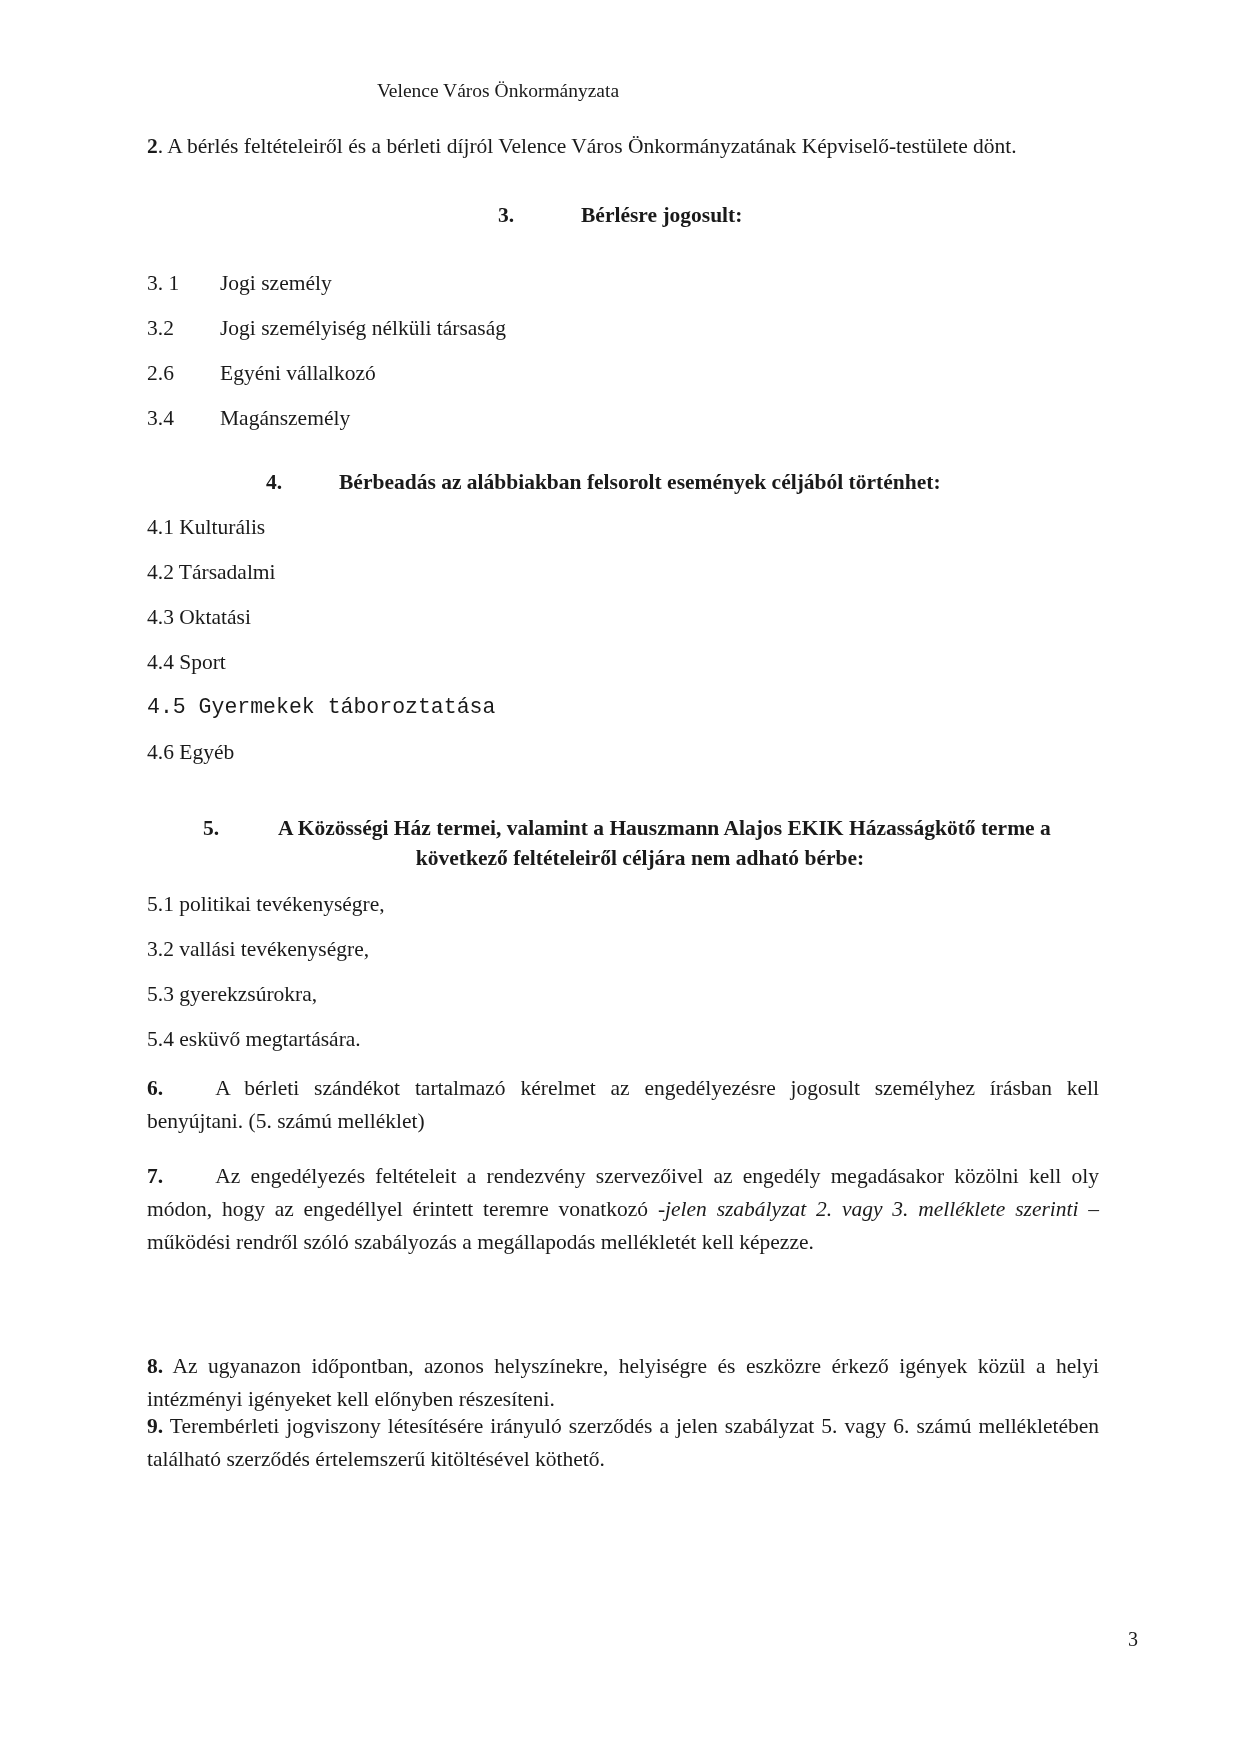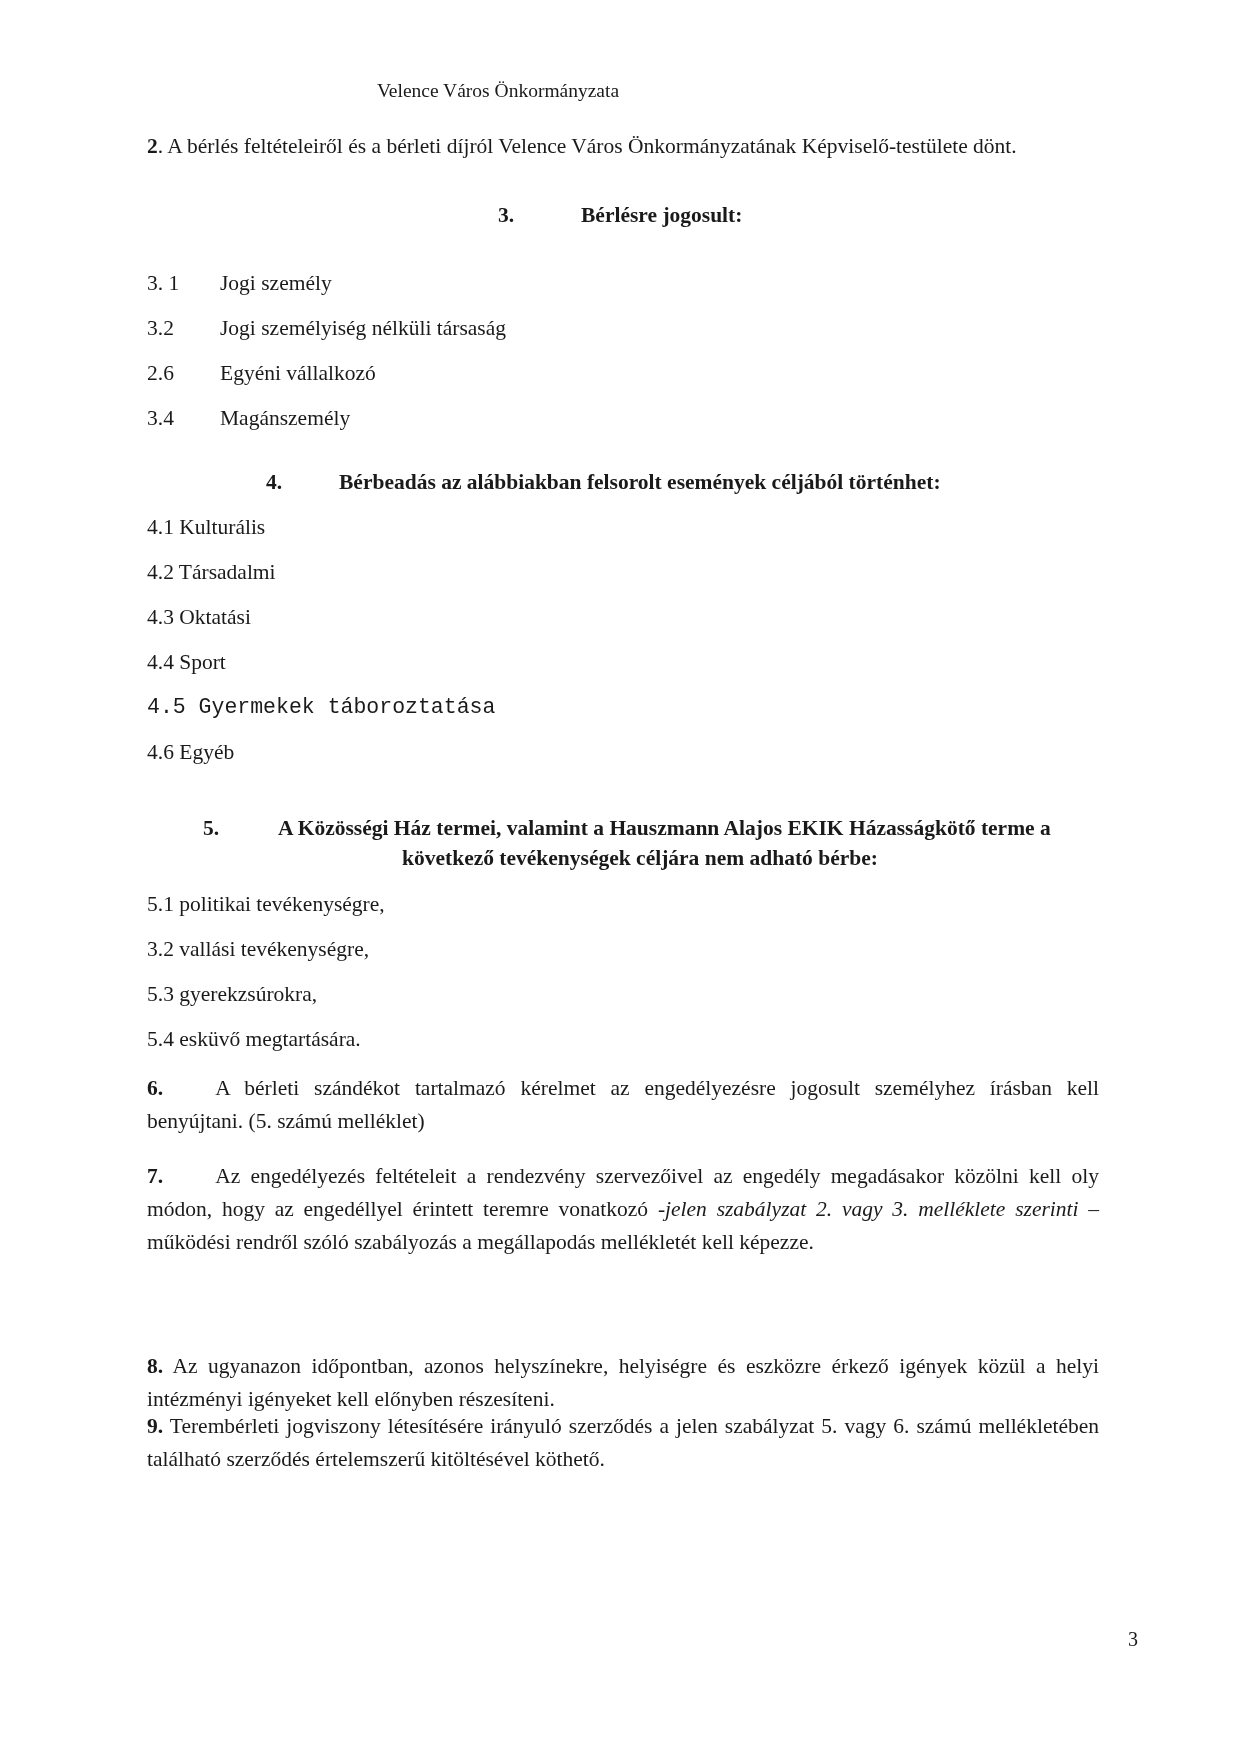--- a/index.html
+++ b/index.html
@@ -41,21 +41,21 @@
 <div class="abs li" style="top:515px;">4.1 Kulturális</div>
 <div class="abs li" style="top:560px;">4.2 Társadalmi</div>
 <div class="abs li" style="top:605px;">4.3 Oktatási</div>
 <div class="abs li" style="top:650px;">4.4 Sport</div>
 <div class="abs li" style="top:695px;font-family:Liberation Mono, monospace;">4.5 Gyermekek táboroztatása</div>
 <div class="abs li" style="top:740px;">4.6 Egyéb</div>
 
 <div class="abs heading" style="left:163px; top:816px;margin-left:40px;">
   <span style="display:inline-block;width:75px;">5.</span><span>A Közösségi Ház termei, valamint a Hauszmann Alajos EKIK Házasságkötő terme a</span>
 </div>
-<div class="abs heading" style="left:0; width:1240px; text-align:center; top:846px; padding-left:40px; box-sizing:border-box;">következő tevékenységek céljára nem adható bérbe:</div>
+<div class="abs heading" style="left:0; width:1240px; text-align:center; top:846px; padding-left:40px; box-sizing:border-box;">következő feltételeiről céljára nem adható bérbe:</div>
 
 <div class="abs li" style="top:892px;">5.1 politikai tevékenységre,</div>
 <div class="abs li" style="top:937px;">3.2 vallási tevékenységre,</div>
 <div class="abs li" style="top:982px;">5.3 gyerekzsúrokra,</div>
 <div class="abs li" style="top:1027px;">5.4 esküvő megtartására.</div>
 
 <div class="abs para" style="top:1072px;">
   <span class="b">6.</span><span class="tab"></span><span>A bérleti szándékot tartalmazó kérelmet az engedélyezésre jogosult személyhez írásban kell benyújtani. (5. számú melléklet)</span>
 </div>
 

